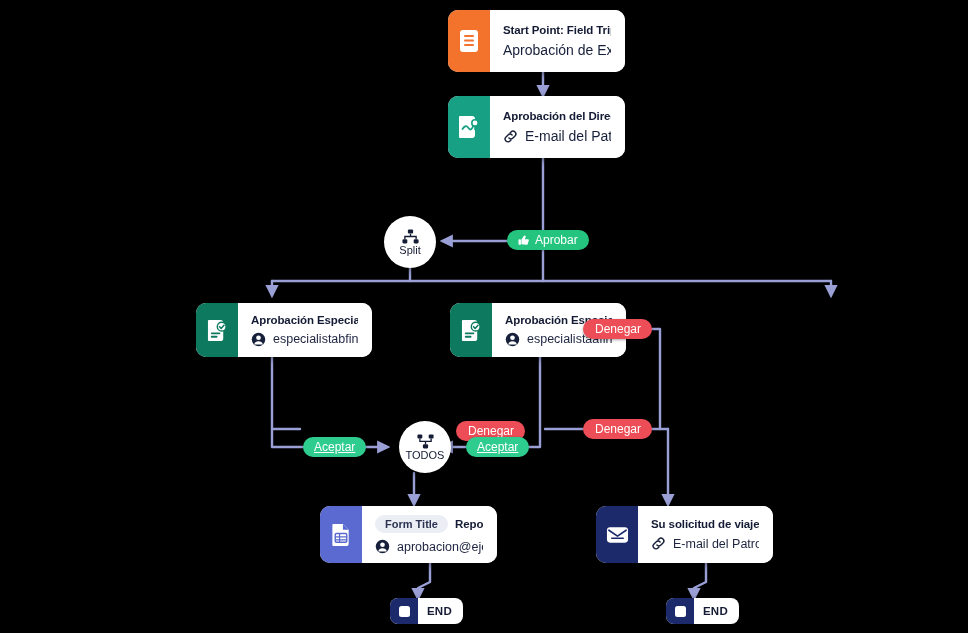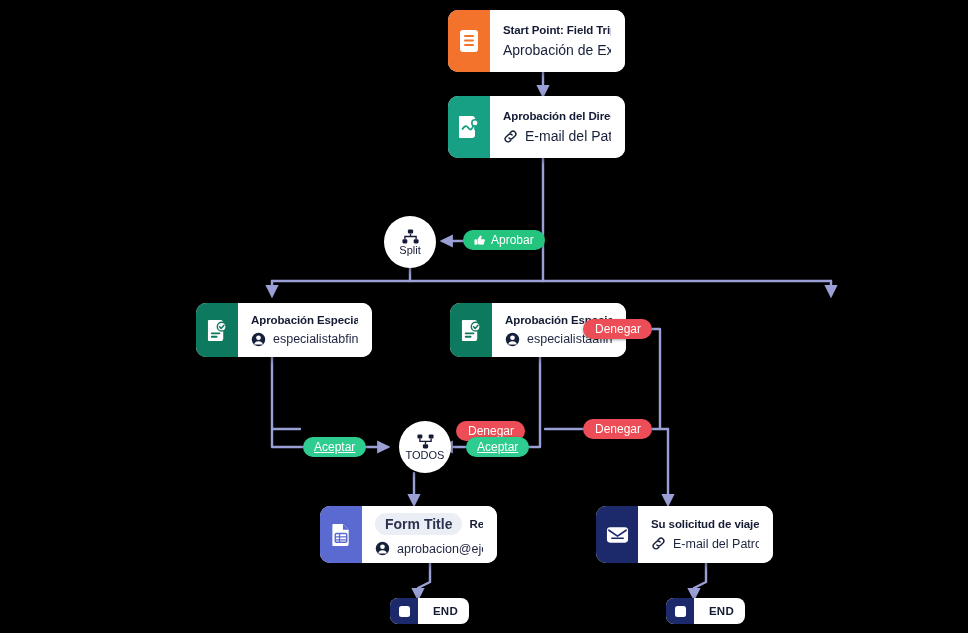--- a/index.html
+++ b/index.html
@@ -76,21 +76,21 @@
     font-size: 12.5px;
     color: #1d2440;
     white-space: nowrap;
     overflow: hidden;
   }
   .node .subtext.big {
     font-size: 14px;
     color: #17203a;
   }
   .pill-label {
-    font-size: 14px;
+    font-size: 11px;
     font-weight: bold;
     color: #2b3350;
     background: #eceef5;
     border-radius: 11px;
     padding: 3px 10px;
     white-space: nowrap;
   }
 
   
   .pane-orange { background: #f3722c; }
@@ -130,21 +130,21 @@
     gap: 5px;
     border-radius: 12px;
     padding: 3px 11px;
     font-size: 12px;
     color: #ffffff;
     white-space: nowrap;
     z-index: 8;
     box-shadow: 0 1px 3px rgba(0,0,0,0.35);
   }
   .badge-green  { background: #2ecc8f; text-decoration: underline; }
-  .badge-green2 { background: #24c47f; }
+  .badge-green2 { background: #24c47f; margin-left: 44px; }
   .badge-red    { background: #ed4d56; padding-left: 12px; }
 
   
   .end-node {
     position: absolute;
     display: flex;
     align-items: center;
     background: #ffffff;
     border-radius: 8px;
     box-shadow: 0 2px 6px rgba(0,0,0,0.45);
@@ -166,21 +166,20 @@
     height: 11px;
     background: #ffffff;
     border-radius: 2.5px;
   }
   .end-node .etext {
     font-size: 11.5px;
     font-weight: bold;
     color: #141b34;
     padding: 0 11px 0 9px;
     letter-spacing: 0.2px;
-    margin-left: 6px;
   }
 </style>
 </head>
 <body>
 
 <div id="canvas">
 
   <svg id="edges" viewBox="0 0 968 633" xmlns="http://www.w3.org/2000/svg">
     <defs>
       <marker id="arrow" viewBox="0 0 10 10" refX="7.5" refY="5" markerWidth="5.5" markerHeight="5.5" orient="auto-start-reverse">

